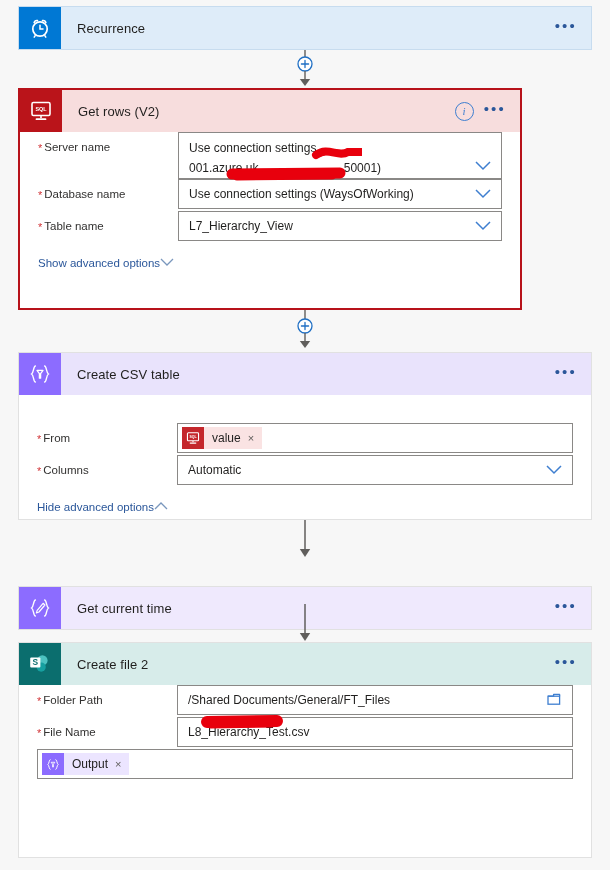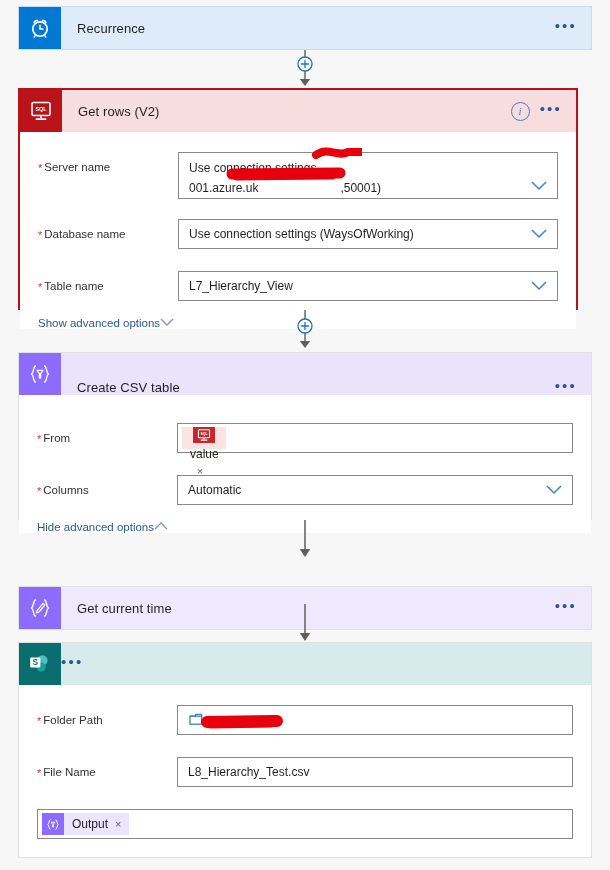--- a/index.html
+++ b/index.html
@@ -85,21 +85,21 @@
   
   .card-body {
     background: #ffffff;
     padding: 0 0 0 0;
   }
   .field-row {
     display: flex;
     align-items: flex-start;
     padding: 0 18px;
     min-height: 32px;
-    margin-top: 20px;
+    margin-top: 0;
   }
   .field-label {
     flex: 0 0 140px;
     font-size: 11.5px;
     color: #323130;
     padding-top: 9px;
     white-space: nowrap;
   }
   .req {
     color: #d13438;
@@ -170,21 +170,21 @@
     padding: 0 7px 0 8px;
     line-height: 22px;
     color: #201f1e;
   }
   .chip-x {
     font-size: 11px;
     color: #605e5c;
     padding-right: 8px;
     cursor: pointer;
   }
-  .chip.sql { background: #fae3e3; flex-direction: column; }
+  .chip.sql { background: #fae3e3; }
   .chip.sql .chip-ico { background: #c4272c; }
   .chip.expr { background: #ece5ff; }
   .chip.expr .chip-ico { background: #8c6cff; }
 
   
   .adv-link {
     display: flex;
     align-items: center;
     color: #2b579a;
     font-size: 11.5px;
@@ -230,21 +230,21 @@
   <div class="conn" style="top:50px; height:40px;">
     <svg width="30" height="40" viewBox="0 0 30 40">
       <line x1="15" y1="0" x2="15" y2="7" stroke="#605e5c" stroke-width="1.4"></line>
       <circle cx="15" cy="14" r="7" fill="#ffffff" stroke="#1f6fc4" stroke-width="1.3"></circle>
       <path d="M15 10.4 V17.6 M11.4 14 H18.6" stroke="#1f6fc4" stroke-width="1.3" stroke-linecap="round"></path>
       <line x1="15" y1="21" x2="15" y2="31" stroke="#605e5c" stroke-width="1.4"></line>
       <path d="M9.8 29 L15 36 L20.2 29 Z" fill="#605e5c"></path>
     </svg>
   </div>
 
-  <div class="card" style="left:18px; top:88px; width:560px; height:222px; border:2px solid #b7121a;">
+  <div class="card" style="left:18px; top:88px; width:504px; height:222px; border:2px solid #b7121a;">
     <div class="card-header" style="background:#f7dddd;">
       <div class="card-icon" style="background:#ba141a;">
         <svg width="26" height="26" viewBox="0 0 26 26" aria-hidden="true">
           <rect x="4" y="4.5" width="18" height="13" rx="1.4" fill="none" stroke="#ffffff" stroke-width="1.6"></rect>
           <text x="13" y="13.4" font-family="Liberation Sans, sans-serif" font-size="5.4" fill="#ffffff" text-anchor="middle" font-weight="bold">SQL</text>
           <path d="M13 17.5 V20" stroke="#ffffff" stroke-width="1.6"></path>
           <path d="M8.5 21.2 H17.5" stroke="#ffffff" stroke-width="1.8" stroke-linecap="round"></path>
         </svg>
       </div>
       <div class="card-title">Get rows (V2)</div>
@@ -323,21 +323,21 @@
     <svg width="30" height="42" viewBox="0 0 30 42">
       <line x1="15" y1="0" x2="15" y2="9" stroke="#605e5c" stroke-width="1.4"></line>
       <circle cx="15" cy="16" r="7" fill="#ffffff" stroke="#1f6fc4" stroke-width="1.3"></circle>
       <path d="M15 12.4 V19.6 M11.4 16 H18.6" stroke="#1f6fc4" stroke-width="1.3" stroke-linecap="round"></path>
       <line x1="15" y1="23" x2="15" y2="33" stroke="#605e5c" stroke-width="1.4"></line>
       <path d="M9.8 31 L15 38 L20.2 31 Z" fill="#605e5c"></path>
     </svg>
   </div>
 
   <div class="card" style="left:18px; top:352px; width:574px; height:168px; border:1px solid #e1e1e1;">
-    <div class="card-header" style="background:#e9e3fc;align-items:flex-end;">
+    <div class="card-header" style="background:#e9e3fc;">
       <div class="card-icon" style="background:#8c6cff;">
         <svg width="26" height="24" viewBox="0 0 26 24" aria-hidden="true">
           <path d="M8.4 4 C6.4 4 6.9 10.5 4.6 12 C6.9 13.5 6.4 20 8.4 20" fill="none" stroke="#ffffff" stroke-width="1.4" stroke-linecap="round"></path>
           <path d="M17.6 4 C19.6 4 19.1 10.5 21.4 12 C19.1 13.5 19.6 20 17.6 20" fill="none" stroke="#ffffff" stroke-width="1.4" stroke-linecap="round"></path>
           <path d="M10 8.4 H16 L13.6 11.6 V16.2 H12.4 V11.6 Z" fill="none" stroke="#ffffff" stroke-width="1.3" stroke-linejoin="round"></path>
         </svg>
       </div>
       <div class="card-title">Create CSV table</div>
       <div class="hdr-actions">
         <div class="ellipsis">•••</div>
@@ -424,33 +424,35 @@
   <div class="card" style="left:18px; top:642px; width:574px; height:216px; border:1px solid #e1e1e1;">
     <div class="card-header" style="background:#d7ecea;">
       <div class="card-icon" style="background:#0b6e6e;">
         <svg width="28" height="26" viewBox="0 0 28 26" aria-hidden="true">
           <circle cx="16.4" cy="9.4" r="5.2" fill="#4cc2c0"></circle>
           <circle cx="15.2" cy="16.1" r="4.6" fill="#16a0a0"></circle>
           <rect x="4.2" y="6.4" width="10.2" height="10.2" rx="1" fill="#ffffff"></rect>
           <text x="9.3" y="14.2" font-family="Liberation Sans, sans-serif" font-size="8.4" font-weight="bold" fill="#0b6e6e" text-anchor="middle">S</text>
         </svg>
       </div>
+      <div class="card-title">Create file 2</div>
       <div class="hdr-actions">
         <div class="ellipsis">•••</div>
       </div>
     </div>
 
     <div class="card-body">
 
 
       <div class="field-row">
         <div class="field-label">
           <span class="req">*</span><span>Folder Path</span>
         </div>
         <div class="field-control">
+          <div class="ctrl-text">/Shared Documents/General/FT_Files</div>
           <div class="folder-ico">
             <svg width="16" height="14" viewBox="0 0 16 14">
               <path d="M1 3.2 H6.6 V1.4 H12.6 V3.2" fill="none" stroke="#3f7fd0" stroke-width="1.3" stroke-linejoin="round"></path>
               <rect x="1" y="3.2" width="11.6" height="8" fill="none" stroke="#3f7fd0" stroke-width="1.3"></rect>
             </svg>
           </div>
         </div>
       </div>
 
       <div class="field-row">

